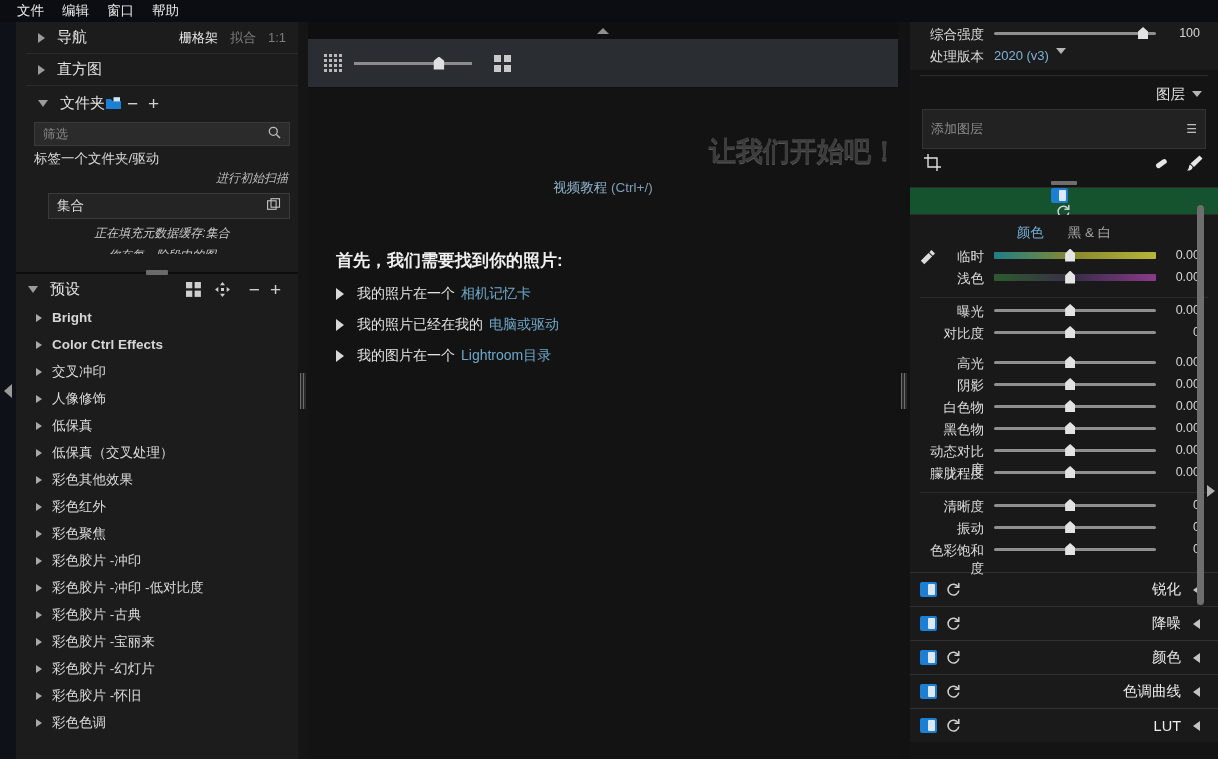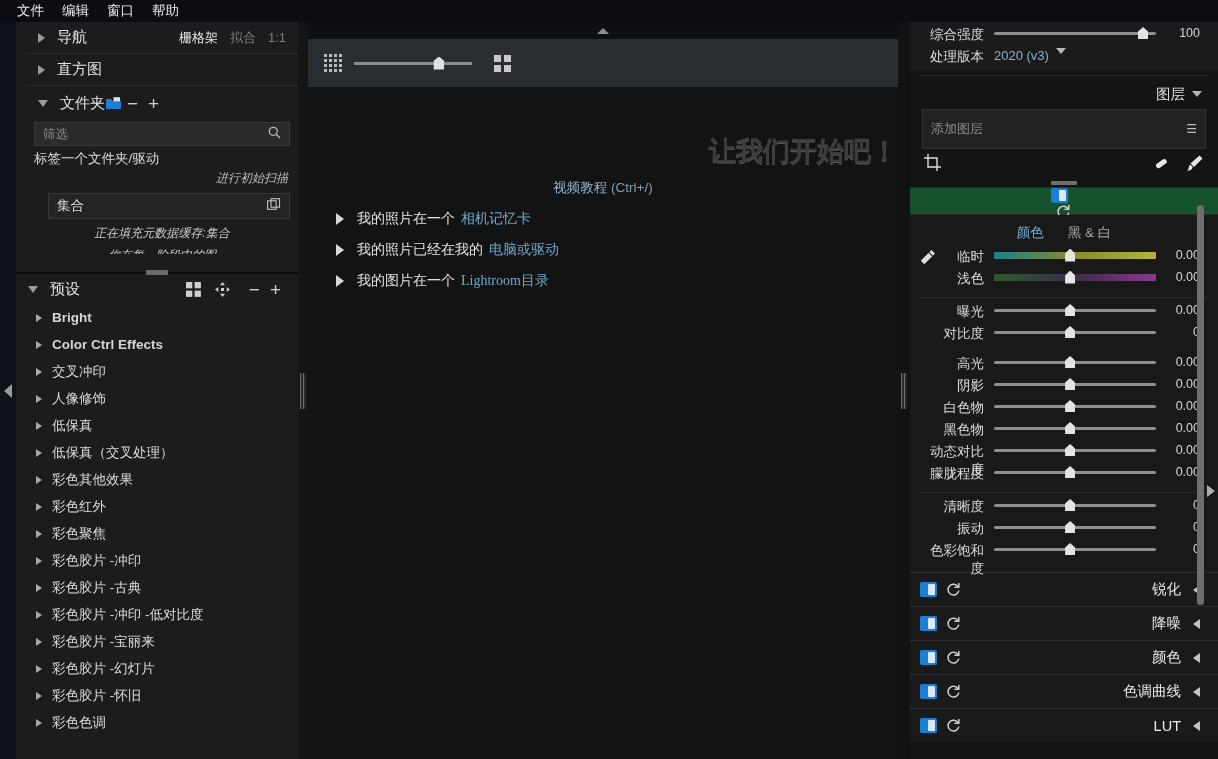--- a/index.html
+++ b/index.html
@@ -139,21 +139,21 @@
     color:#3c3c3c; text-shadow:0 1px 0 #5a5a5a, 0 -1px 0 #121212;
   }
   .welcome-sub { text-align:center; margin-top:10px; font-size:13.5px; color:#8fb3cc; }
   .welcome-sub .k { color:#7f9fb5;margin-top:29px; }
   .howto-title {
     margin:52px 0 0 28px; font-size:17px; font-weight:bold; color:#f0f0f0;
   }
   .howto-item { display:flex; align-items:center; margin:13px 0 0 28px; font-size:14px; color:#e2e2e2; }
   .howto-item .tri-right { margin-right:13px; border-left-color:#d8d8d8;
      border-top-width:6px;border-bottom-width:6px;border-left-width:8px;}
-  .howto-item .lnk { color:#6fa8c9; margin-left:6px;font-family:Liberation Serif, serif; }
+  .howto-item .lnk { color:#6fa8c9; margin-left:6px; }
 
   
   .right {
     position:absolute; left:910px; top:22px; width:308px; height:737px; background:#141414;
   }
   .rp-top { background:#1b1b1b; padding:4px 0 0 0; }
   .rrow {
     display:flex; align-items:flex-start; height:22px; padding:0 18px 0 16px; font-size:13.5px; color:#d9d9d9;
   }
   .rrow .lbl { width:68px; text-align:right; padding-right:10px; flex:0 0 auto; color:#dcdcdc; }
@@ -378,25 +378,25 @@
         <div class="preset-item">
           <span class="tri-right"></span>
           <span>彩色聚焦</span>
         </div>
         <div class="preset-item">
           <span class="tri-right"></span>
           <span>彩色胶片 -冲印</span>
         </div>
         <div class="preset-item">
           <span class="tri-right"></span>
+          <span>彩色胶片 -冲印 -低对比度</span>
+        </div>
+        <div class="preset-item">
+          <span class="tri-right"></span>
           <span>彩色胶片 -古典</span>
-        </div>
-        <div class="preset-item">
-          <span class="tri-right"></span>
-          <span>彩色胶片 -冲印 -低对比度</span>
         </div>
         <div class="preset-item">
           <span class="tri-right"></span>
           <span>彩色胶片 -宝丽来</span>
         </div>
         <div class="preset-item">
           <span class="tri-right"></span>
           <span>彩色胶片 -幻灯片</span>
         </div>
         <div class="preset-item">
@@ -453,20 +453,21 @@
       </div>
     </div>
 
     <div class="center-body">
       <div class="welcome-title">让我们开始吧！</div>
       <div class="welcome-sub">
         <span>视频教程</span>
         <span class="k">(Ctrl+/)</span>
       </div>
 
+      <div class="howto-title">首先，我们需要找到你的照片:</div>
       <div id="howto-list">
           <div class="howto-item">
             <span class="tri-right"></span>
             <span>我的照片在一个</span>
             <span class="lnk">相机记忆卡</span>
           </div>
           <div class="howto-item">
             <span class="tri-right"></span>
             <span>我的照片已经在我的</span>
             <span class="lnk">电脑或驱动</span>

